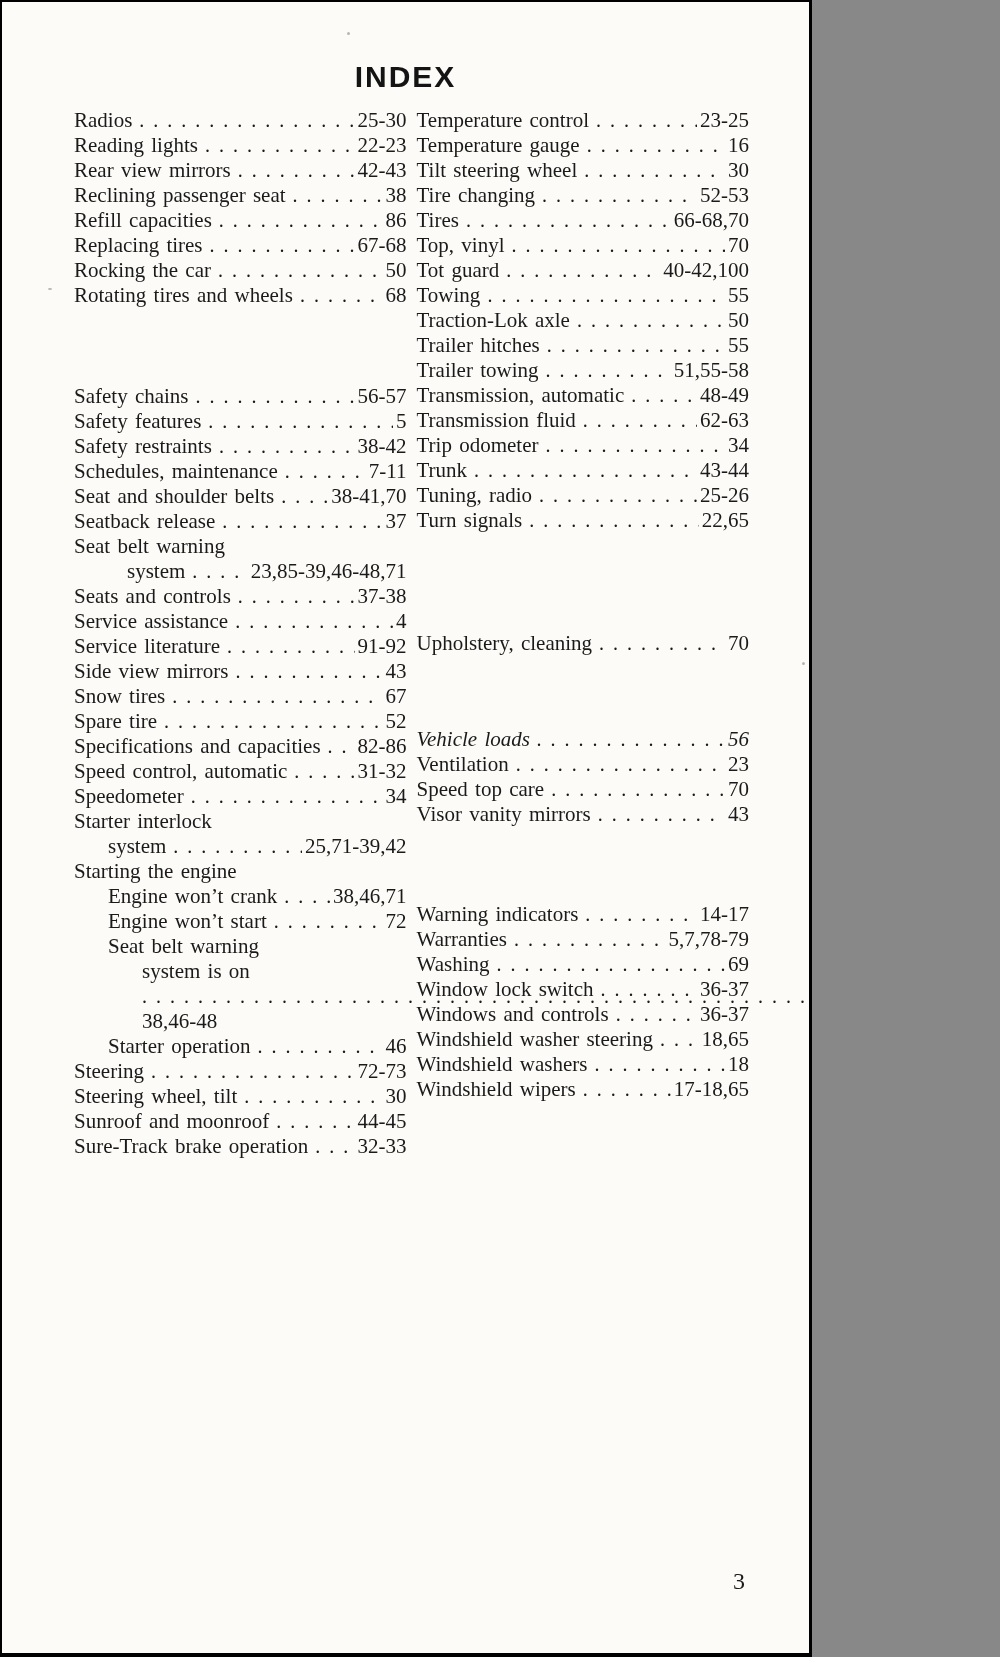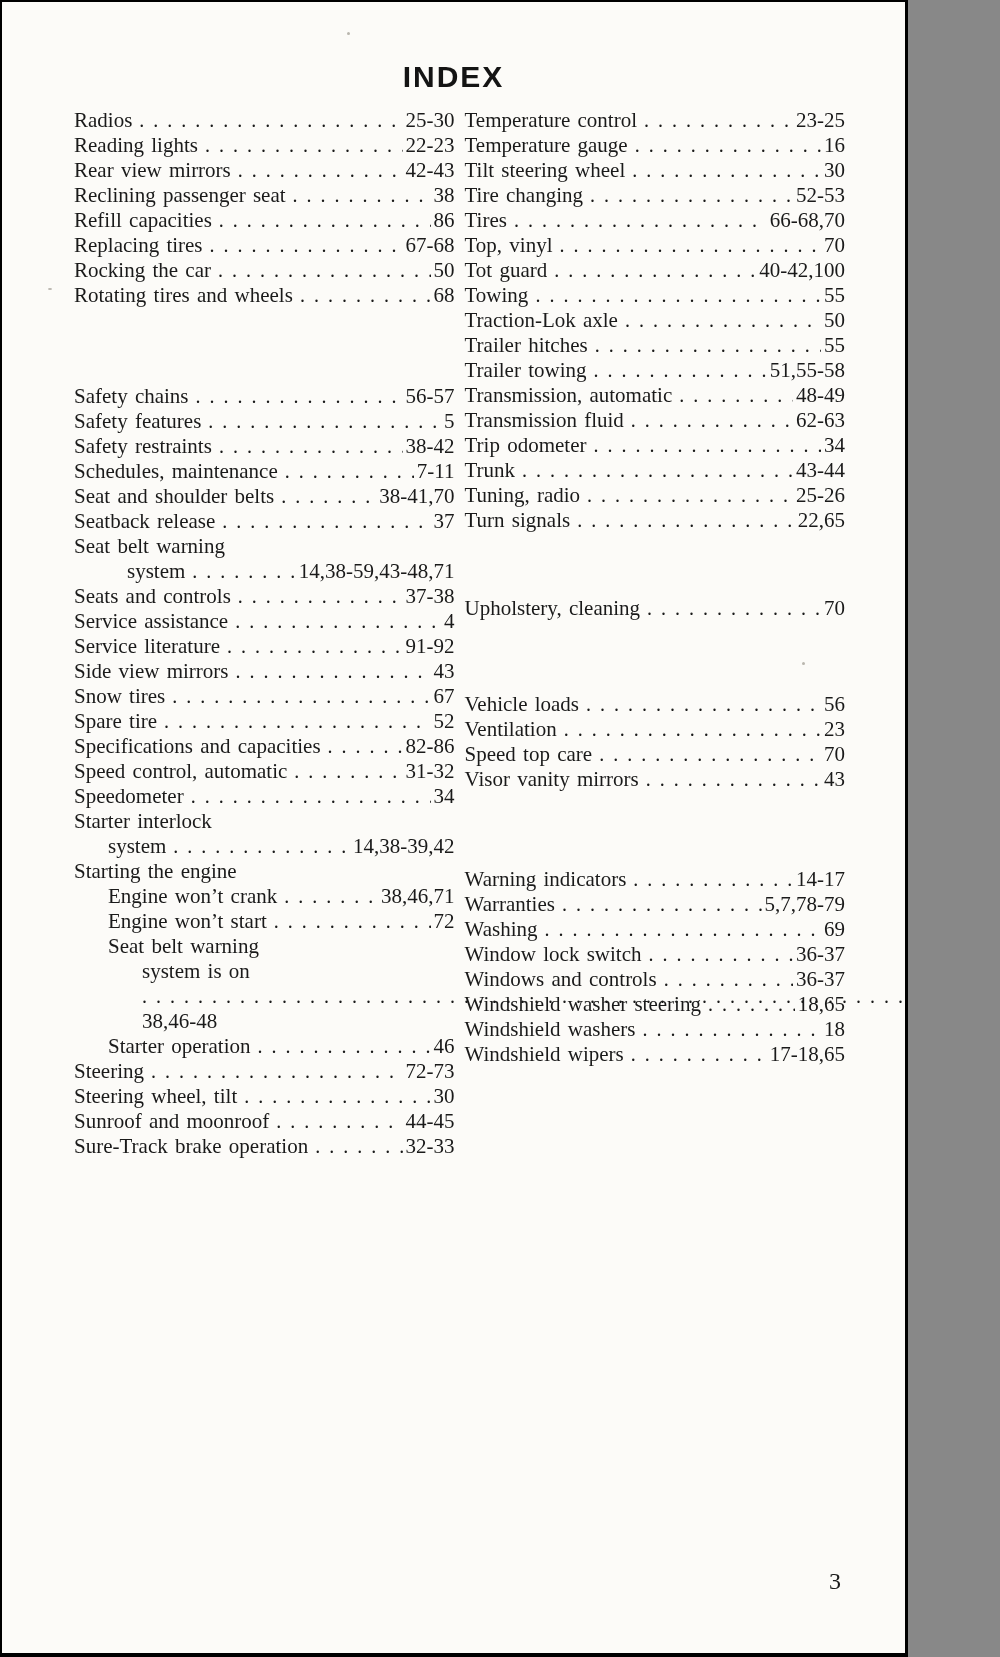--- a/index.html
+++ b/index.html
@@ -1,18 +1,18 @@
 <!DOCTYPE html>
 <html><head>
 <meta charset="utf-8">
 <style>
   html, body { margin: 0; padding: 0; background: #888; }
   .page {
     position: relative;
-    width: 908px;
+    width: 812px;
     height: 1657px;
     box-sizing: border-box;
     background: #fcfbf8;
     border-style: solid;
     border-color: #000;
     border-width: 2px 3px 4px 2px;
     font-family: "Liberation Serif", "DejaVu Serif", serif;
     color: #1a1a1a;
     overflow: hidden;
   }
@@ -147,21 +147,21 @@
           <span class="label">Seatback release</span>
           <span class="dots"></span>
           <span class="pages">37</span>
         </div>
         <div class="entry ind-0">
           <span class="label">Seat belt warning</span>
         </div>
         <div class="entry ind-2">
           <span class="label">system</span>
           <span class="dots"></span>
-          <span class="pages">14,38-59,43-48,71</span>
+          <span class="pages">23,85-39,46-48,71</span>
         </div>
         <div class="entry ind-0">
           <span class="label">Seats and controls</span>
           <span class="dots"></span>
           <span class="pages">37-38</span>
         </div>
         <div class="entry ind-0">
           <span class="label">Service assistance</span>
           <span class="dots"></span>
           <span class="pages">4</span>
@@ -200,21 +200,21 @@
           <span class="label">Speedometer</span>
           <span class="dots"></span>
           <span class="pages">34</span>
         </div>
         <div class="entry ind-0">
           <span class="label">Starter interlock</span>
         </div>
         <div class="entry ind-1">
           <span class="label">system</span>
           <span class="dots"></span>
-          <span class="pages">14,38-39,42</span>
+          <span class="pages">25,71-39,42</span>
         </div>
         <div class="entry ind-0">
           <span class="label">Starting the engine</span>
         </div>
         <div class="entry ind-1">
           <span class="label">Engine won’t crank</span>
           <span class="dots"></span>
           <span class="pages">38,46,71</span>
         </div>
         <div class="entry ind-1">
@@ -335,26 +335,26 @@
         <div class="entry ind-0">
           <span class="label">Tuning, radio</span>
           <span class="dots"></span>
           <span class="pages">25-26</span>
         </div>
         <div class="entry ind-0">
           <span class="label">Turn signals</span>
           <span class="dots"></span>
           <span class="pages">22,65</span>
         </div>
-        <div class="entry ind-0" style="margin-top: 63px;">
+        <div class="entry ind-0" style="margin-top: 98px;">
           <span class="label">Upholstery, cleaning</span>
           <span class="dots"></span>
           <span class="pages">70</span>
         </div>
-        <div class="entry ind-0" style="margin-top: 71px;">
+        <div class="entry ind-0" style="margin-top: 71px; font-style: italic;">
           <span class="label">Vehicle loads</span>
           <span class="dots"></span>
           <span class="pages">56</span>
         </div>
         <div class="entry ind-0">
           <span class="label">Ventilation</span>
           <span class="dots"></span>
           <span class="pages">23</span>
         </div>
         <div class="entry ind-0">

